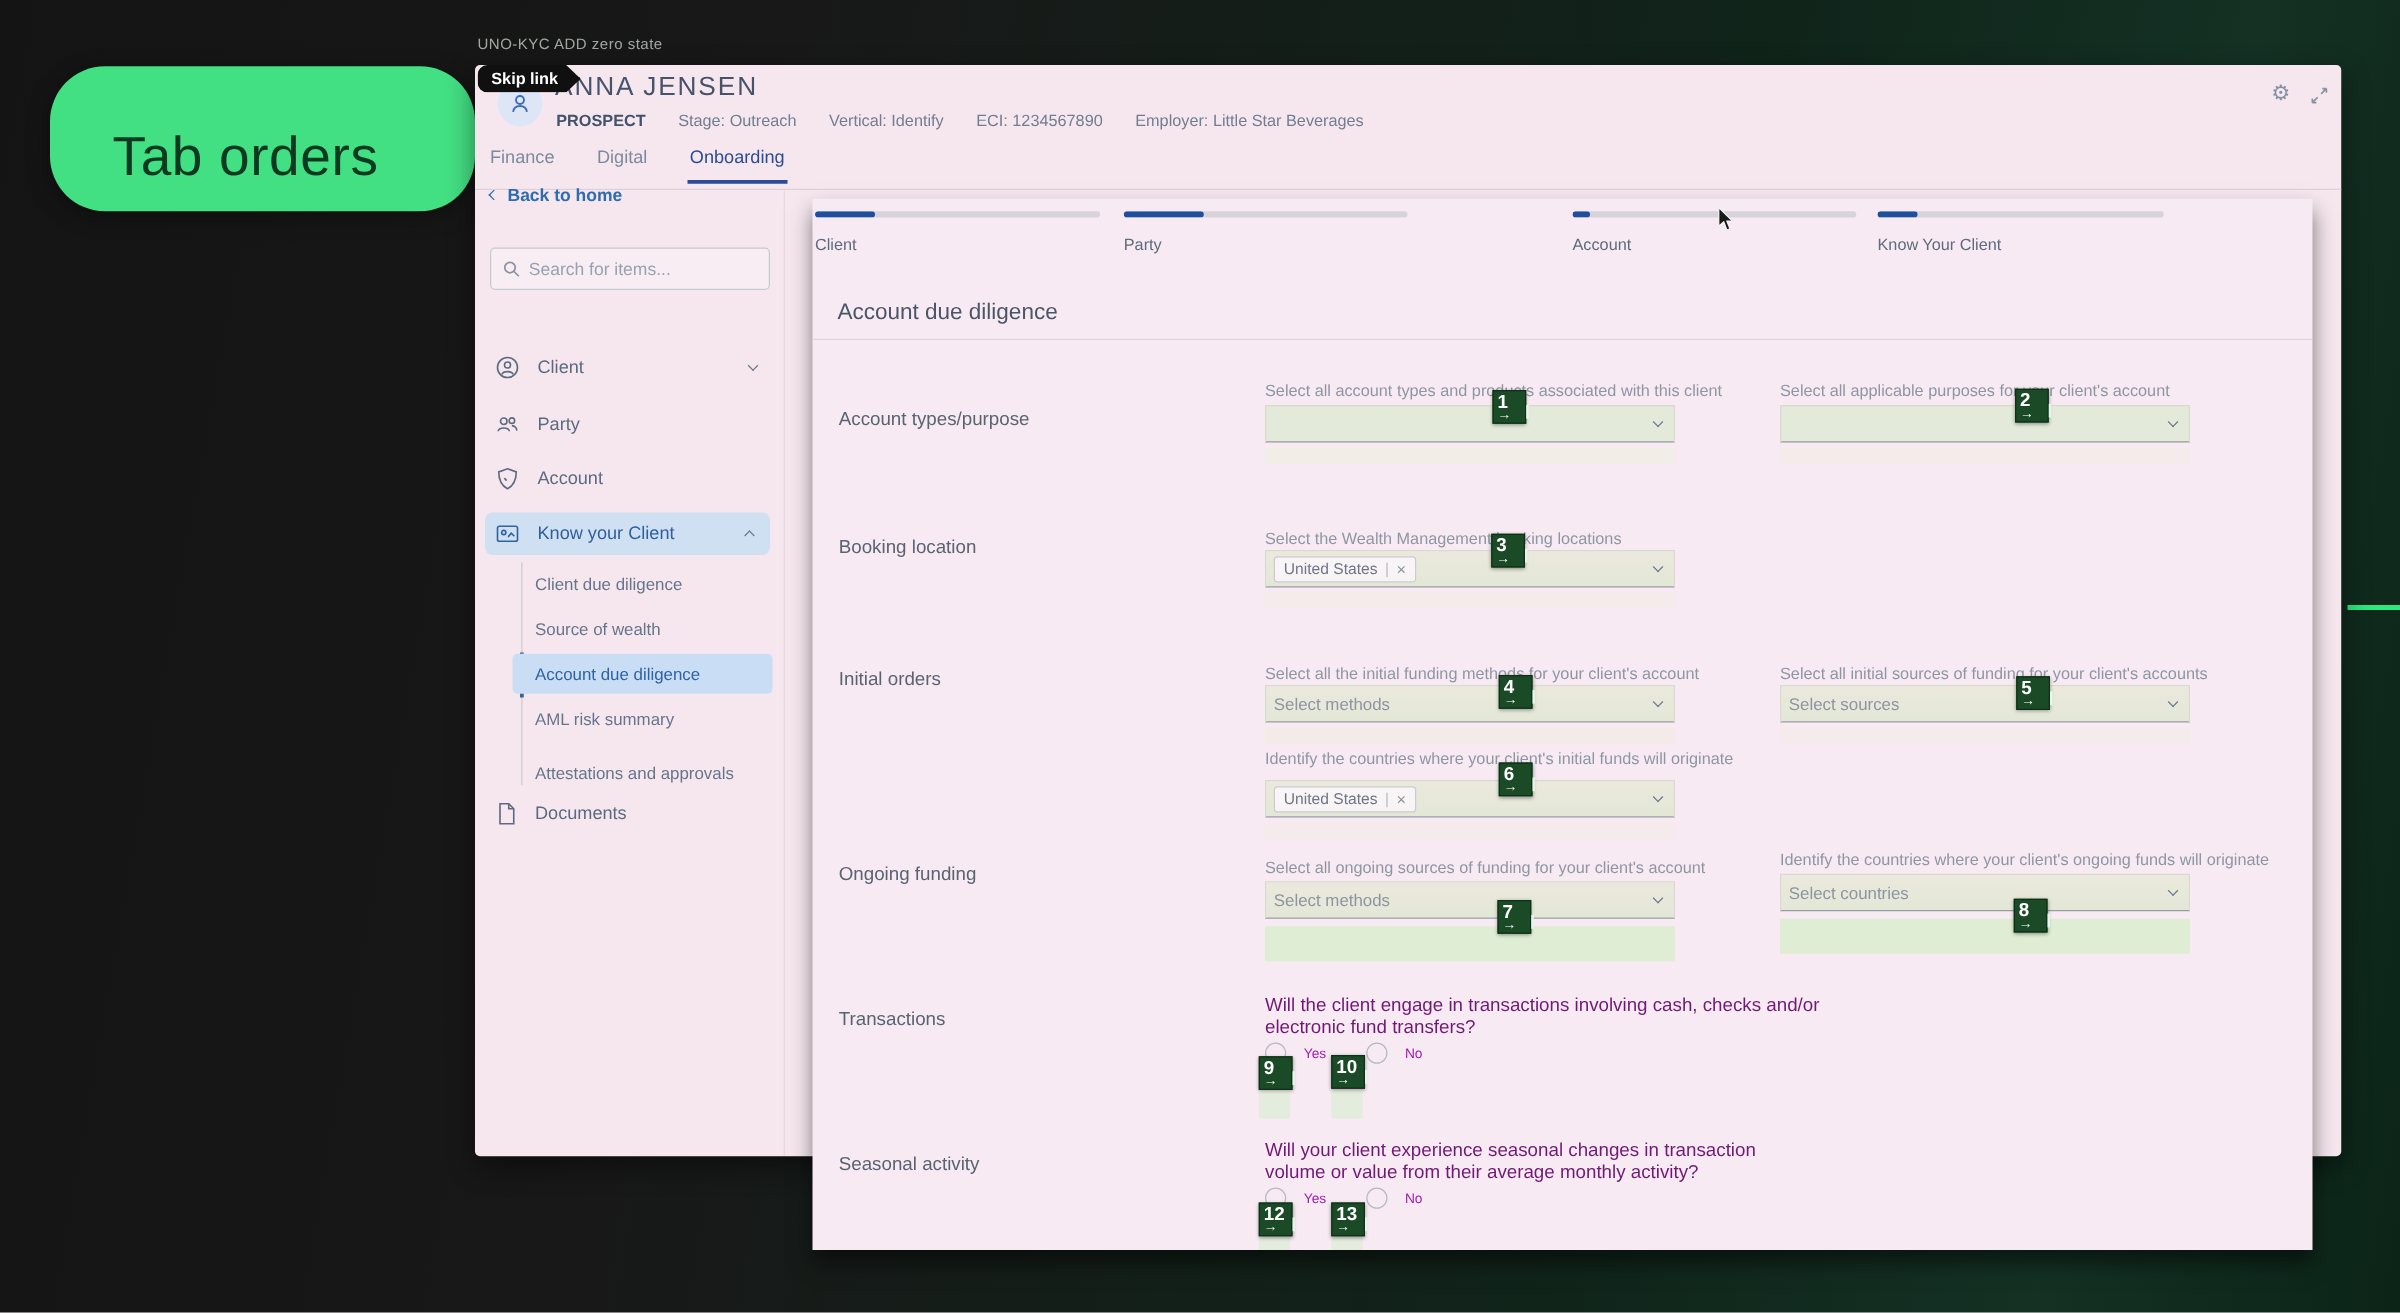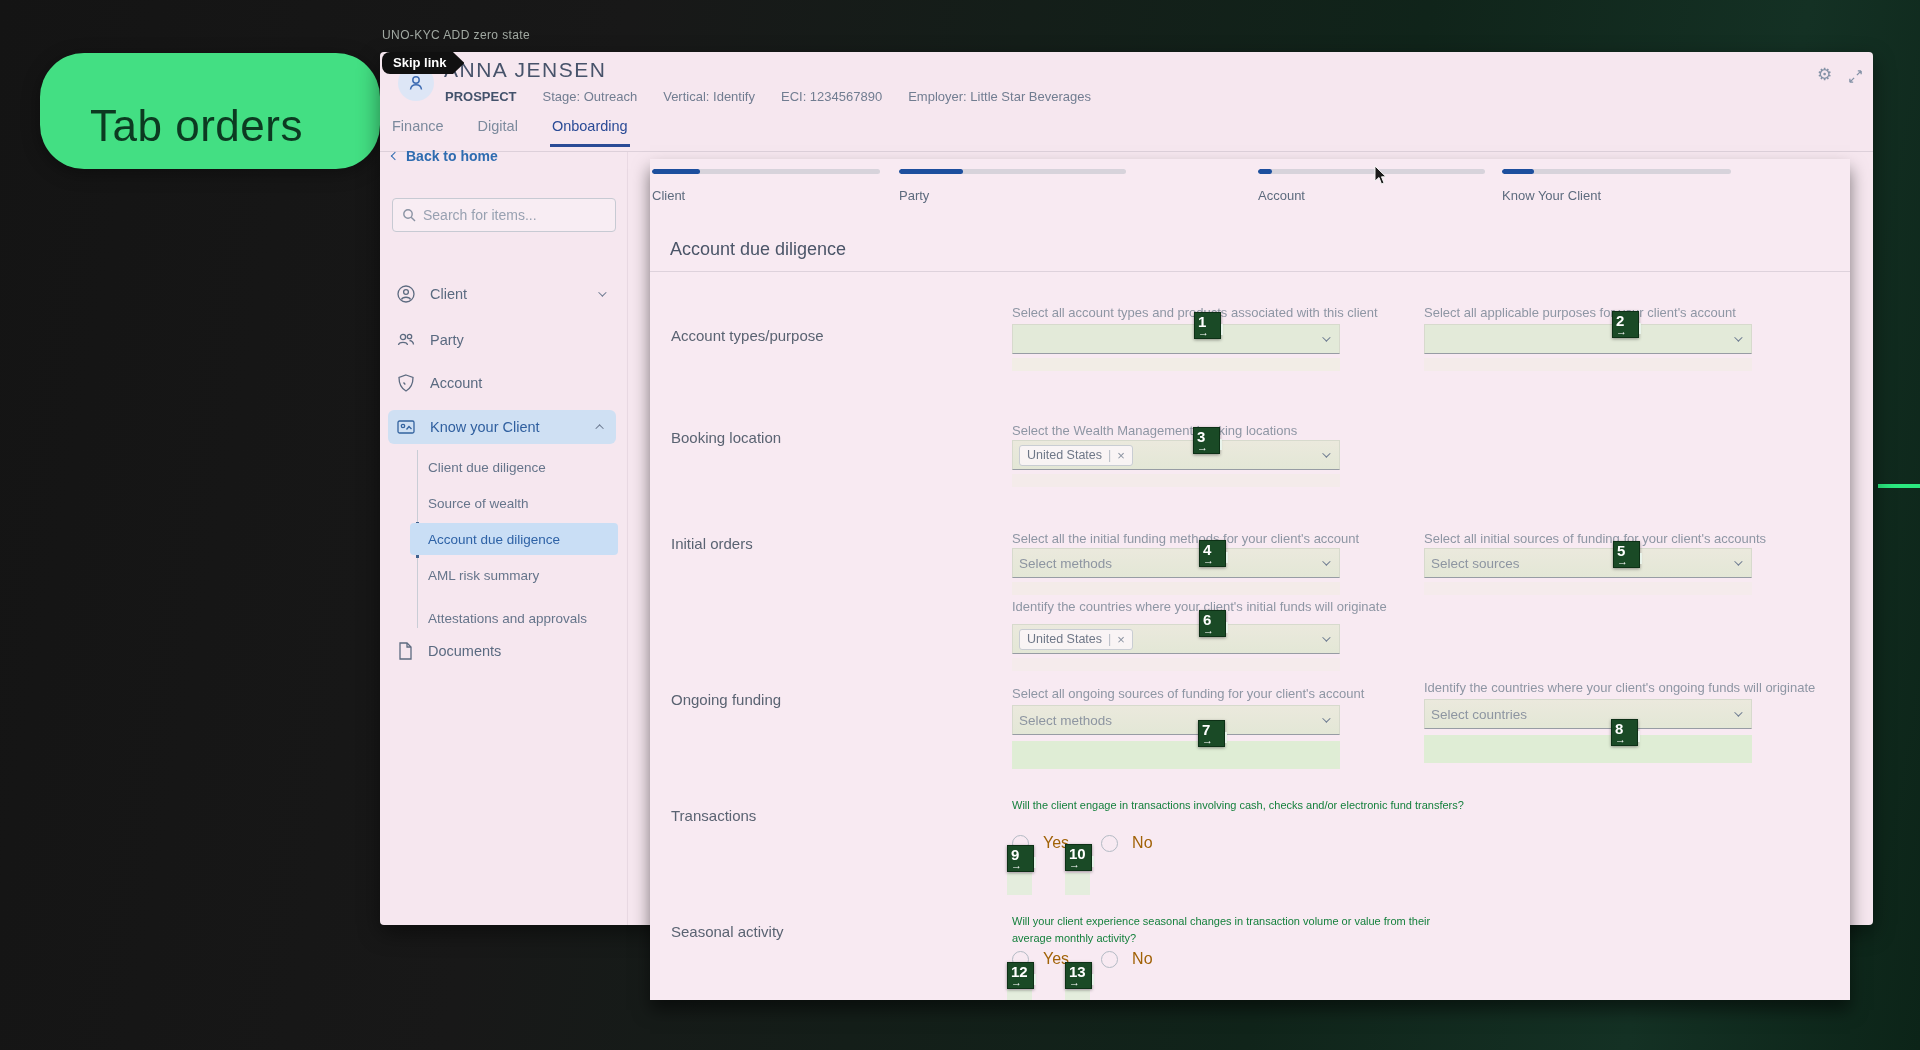--- a/index.html
+++ b/index.html
@@ -61,24 +61,24 @@
   .sec-label { position:absolute; left:21px; font-size:15px; color:#5a6372; }
   .f-label { position:absolute; font-size:13px; color:#8e96a4; }
   .sel { position:absolute; height:30px; width:328px; background:linear-gradient(180deg,#ebe9dd,#e3e7d6); border:1px solid #d7dacd; border-bottom:1px solid #979ca4; display:flex; align-items:center; padding:0 30px 0 6px; font-size:13.5px; color:#8d95a1; cursor:pointer; }
   .sel .chev { position:absolute; right:11px; top:11px; }
   .chip { display:inline-flex; align-items:center; gap:6px; background:rgba(251,246,249,.85); border:1px solid #c9cdd3; border-radius:3px; padding:2px 7px; font-size:12.5px; color:#6e7787; }
   .chip .sep { color:#b9bec7; } .chip .x { color:#8a93a1; cursor:pointer; font-size:13px; }
   .ghost { position:absolute; background:#edeedd; opacity:.55; height:13px; width:328px; }
   .ghost.green { background:#dcedd2; opacity:.9; height:28px; }
   .ghost.tag { width:25px; height:22px; background:#dfeed7; opacity:.8; }
 
-  .question { position:absolute; font-size:11px; line-height:16.5px; color:#15803d; }
+  .question { position:absolute; font-size:15px; line-height:16.5px; color:#701a75; }
   .radio-row { position:absolute; display:flex; align-items:center; gap:14px; }
   .radio { width:17px; height:17px; border:1.5px solid #b3bac4; border-radius:50%; background:transparent; }
-  .radio-label { font-size:16px; color:#a16207; margin-right:18px; }
+  .radio-label { font-size:11px; color:#a21caf; margin-right:18px; }
 
   
   .badge { position:absolute; width:27px; height:27px; background:#1a4a26; border:1px solid #0d3016; box-shadow:0 1px 3px rgba(0,0,0,.4); z-index:20; color:#fff; }
   .badge .num { position:absolute; left:3px; top:0; font-size:15px; font-weight:bold; line-height:17px; }
   .badge .arr { position:absolute; left:3px; bottom:1px; font-size:11px; line-height:9px; font-weight:bold; letter-spacing:-1px; }
   .badge .bar { position:absolute; right:-3px; bottom:3px; width:2px; height:11px; background:#e8f3ea; }
 
   
   .cursor { position:absolute; left:1374px; top:166px; z-index:40; }
 

